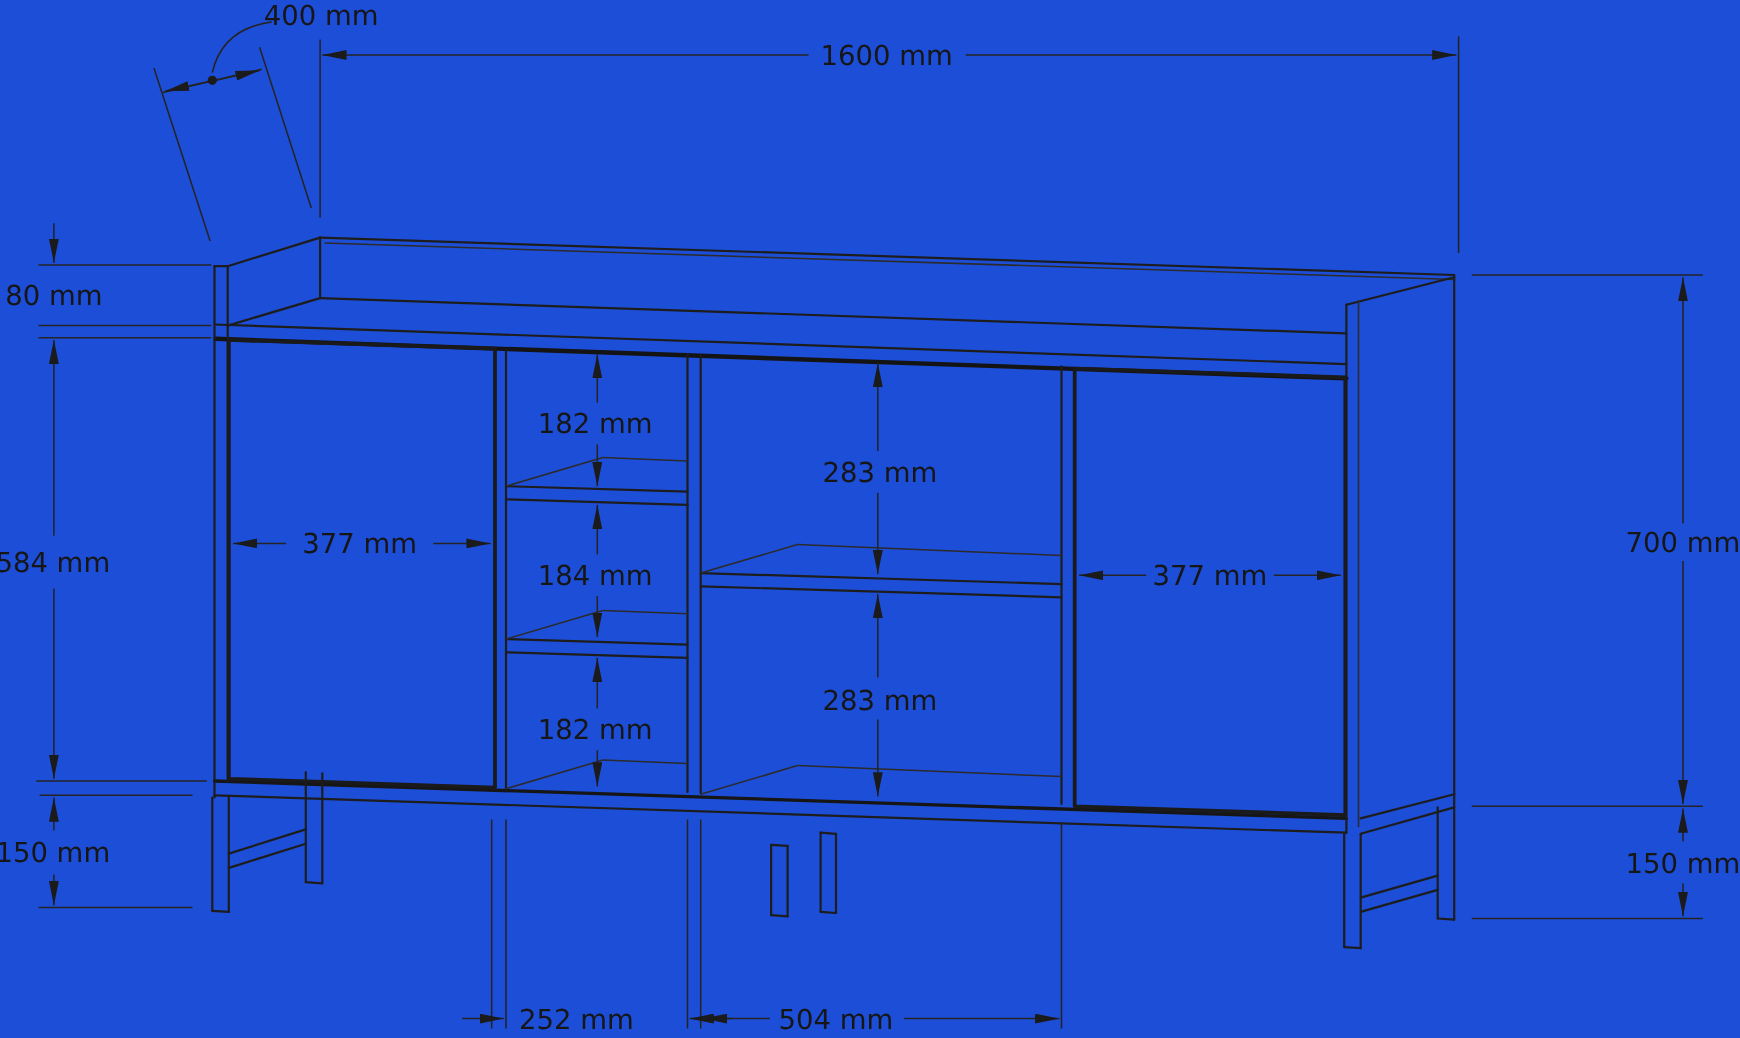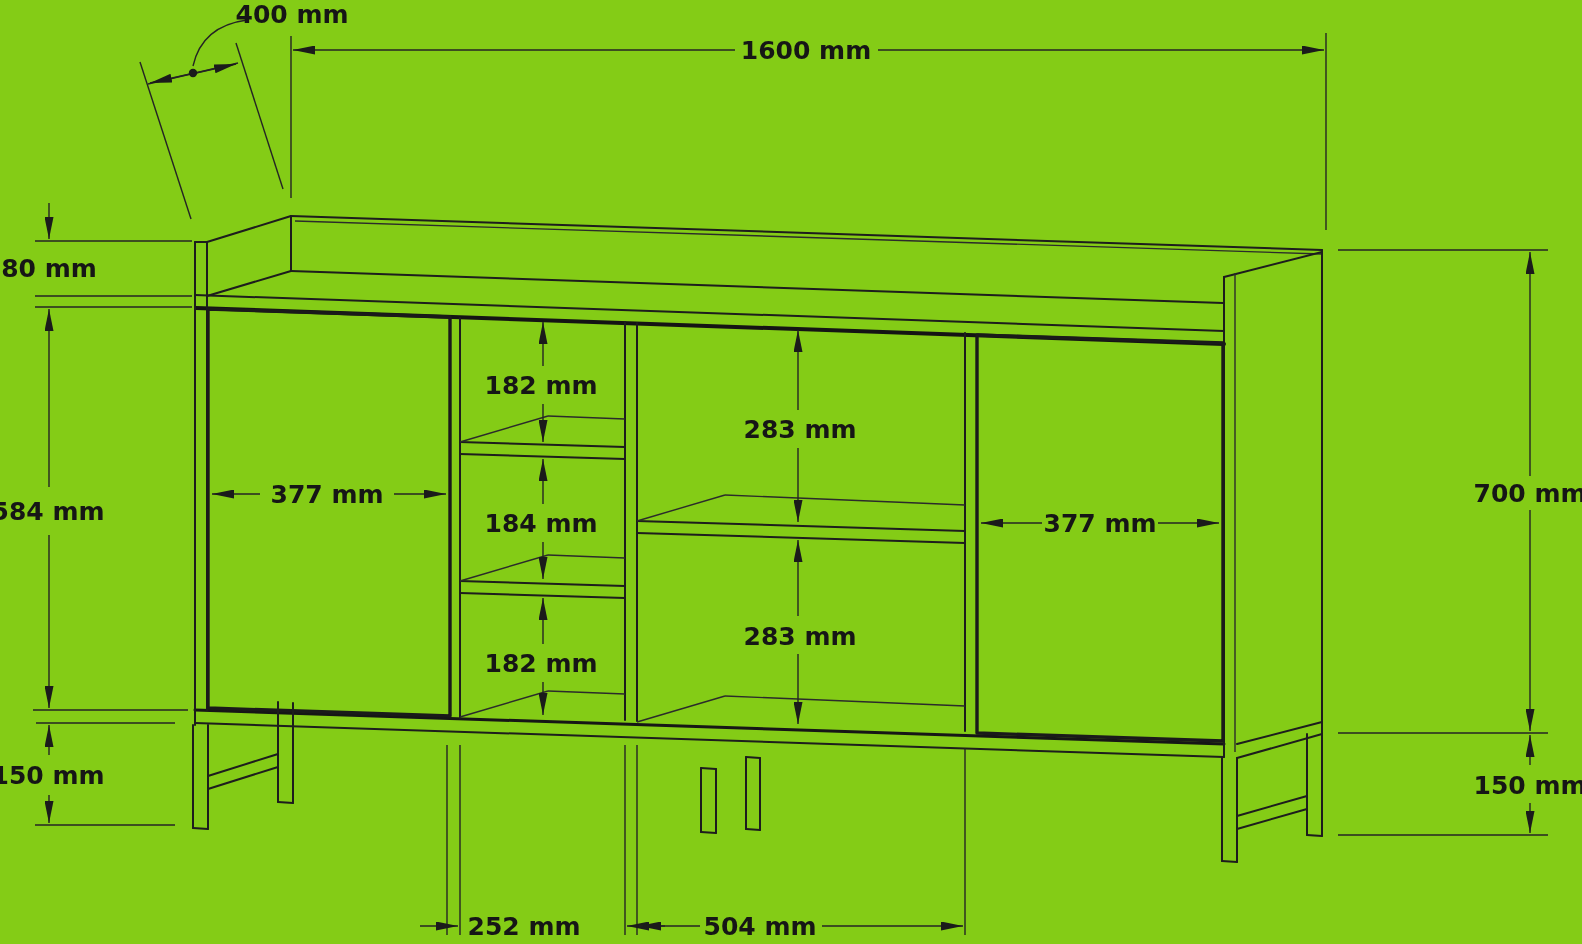--- a/index.html
+++ b/index.html
@@ -1,16 +1,16 @@
 <!DOCTYPE html>
 <html><head>
 <meta charset="utf-8">
 <style>
   html,body{margin:0;padding:0;background:#ffffff;}
-  .stage{width:1582px;height:944px;position:relative;background:#84cc16;overflow:hidden;font-weight:bold;}
+  .stage{width:1582px;height:944px;position:relative;background:#1d4ed8;overflow:hidden;}
   svg{display:block;}
   .ln   {stroke:#1d1d1d;stroke-width:2;fill:none;stroke-linecap:round;}
   .ln-th{stroke:#141414;stroke-width:4;fill:none;stroke-linecap:round;}
   .ln-md{stroke:#161616;stroke-width:3;fill:none;stroke-linecap:round;}
   .ln-lt{stroke:#2b2b2b;stroke-width:1.4;fill:none;stroke-linecap:butt;}
   .door {stroke:#1a1a1a;stroke-width:3.4;fill:none;stroke-linejoin:round;}
   .dim  {stroke:#242424;stroke-width:1.4;fill:none;stroke-linecap:butt;}
   .lbl  {font-family:"DejaVu Sans","Liberation Sans",sans-serif;font-size:25px;fill:#161616;
          text-anchor:middle;}
 </style>

